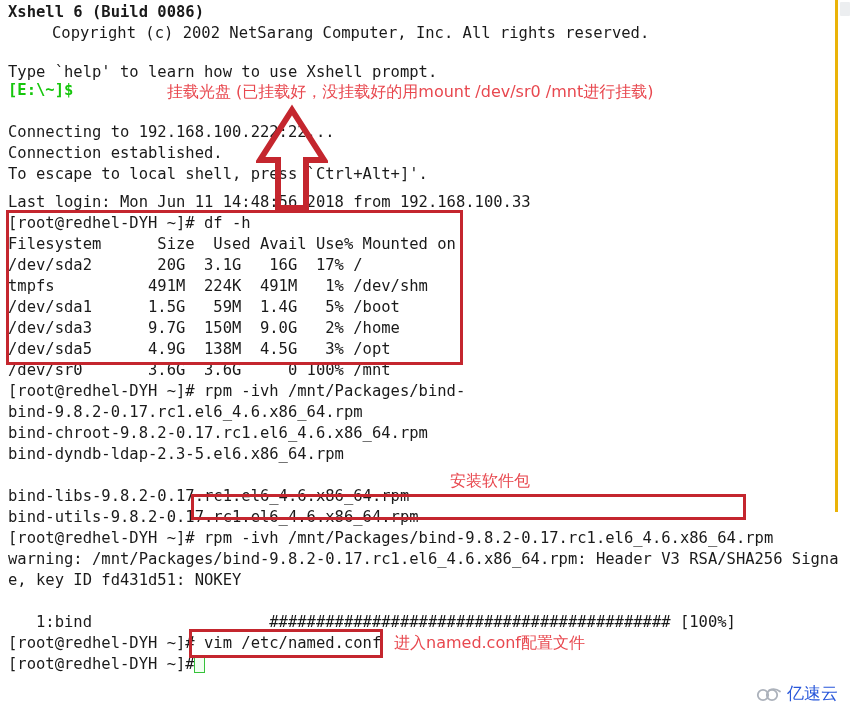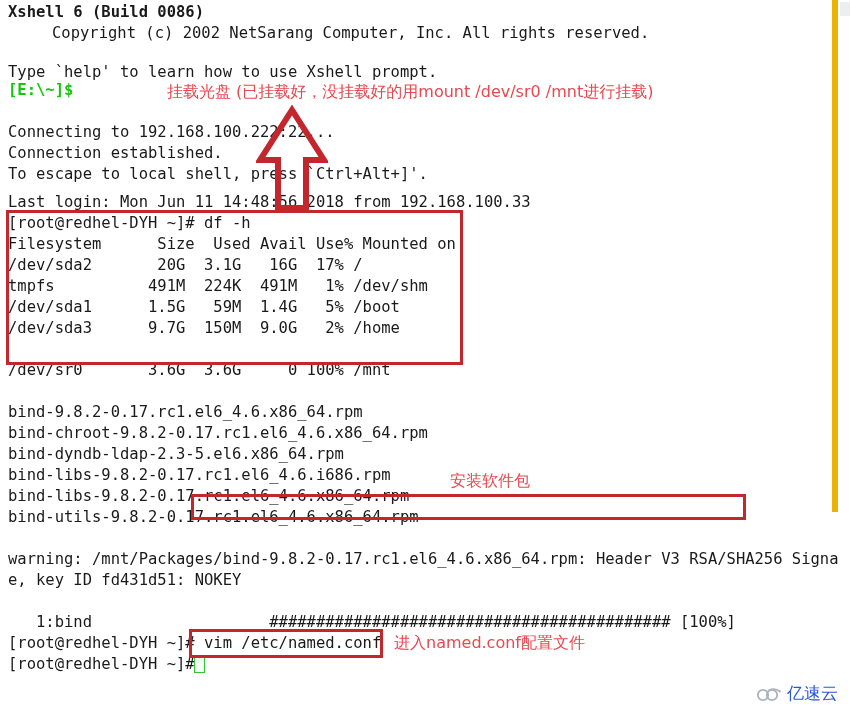--- a/index.html
+++ b/index.html
@@ -17,21 +17,21 @@
   }
 
   
   #terminal {
     position: absolute;
     left: 0;
     top: 0;
     width: 838px;
     height: 512px;
     background: #ffffff;
-    border-right: 6px solid #eab308;
+    border-right: 3px solid #eab308;
     box-sizing: border-box;
   }
 
   .term-line {
     position: absolute;
     left: 8px;
     white-space: pre;
     font-family: "DejaVu Sans Mono", "Liberation Mono", monospace;
     font-size: 15.5px;
     line-height: 21px;
@@ -123,29 +123,31 @@
   <div class="term-line" style="top:164px;">To escape to local shell, press `Ctrl+Alt+]'.</div>
   <div class="term-line blank" style="top:185px;"></div>
   <div class="term-line" style="top:192px;">Last login: Mon Jun 11 14:48:56 2018 from 192.168.100.33</div>
 
   <div class="term-line" style="top:213px;">[root@redhel-DYH ~]# df -h</div>
   <div class="term-line" style="top:234px;">Filesystem      Size  Used Avail Use% Mounted on</div>
   <div class="term-line" style="top:255px;">/dev/sda2       20G  3.1G   16G  17% /</div>
   <div class="term-line" style="top:276px;">tmpfs          491M  224K  491M   1% /dev/shm</div>
   <div class="term-line" style="top:297px;">/dev/sda1      1.5G   59M  1.4G   5% /boot</div>
   <div class="term-line" style="top:318px;">/dev/sda3      9.7G  150M  9.0G   2% /home</div>
+  <div class="term-line" style="top:339px;">/dev/sda5      4.9G  138M  4.5G   3% /opt</div>
   <div class="term-line" style="top:360px;">/dev/sr0       3.6G  3.6G     0 100% /mnt</div>
 
+  <div class="term-line" style="top:381px;">[root@redhel-DYH ~]# rpm -ivh /mnt/Packages/bind-</div>
   <div class="term-line" style="top:402px;">bind-9.8.2-0.17.rc1.el6_4.6.x86_64.rpm</div>
   <div class="term-line" style="top:423px;">bind-chroot-9.8.2-0.17.rc1.el6_4.6.x86_64.rpm</div>
   <div class="term-line" style="top:444px;">bind-dyndb-ldap-2.3-5.el6.x86_64.rpm</div>
-  <div class="term-line" style="top:465px;">bind-libs-9.8.2-0.17.rc1.el6_4.6.i686.rpm</div>
   <div class="term-line" style="top:486px;">bind-libs-9.8.2-0.17.rc1.el6_4.6.x86_64.rpm</div>
   <div class="term-line" style="top:507px;">bind-utils-9.8.2-0.17.rc1.el6_4.6.x86_64.rpm</div>
 
+  <div class="term-line" style="top:528px;"><span>[root@redhel-DYH ~]# </span><span>rpm -ivh /mnt/Packages/bind-9.8.2-0.17.rc1.el6_4.6.x86_64.rpm</span></div>
 
   <div class="term-line" style="top:549px;">warning: /mnt/Packages/bind-9.8.2-0.17.rc1.el6_4.6.x86_64.rpm: Header V3 RSA/SHA256 Signatur</div>
   <div class="term-line" style="top:570px;">e, key ID fd431d51: NOKEY</div>
   <div class="term-line" style="top:612px;">   1:bind                   ########################################### [100%]</div>
 
   <div class="term-line" style="top:633px;"><span>[root@redhel-DYH ~]# </span><span>vim /etc/named.conf</span></div>
 
   <div class="term-line" style="top:654px;">[root@redhel-DYH ~]# </div>
   <div class="cursor-block" style="left:194px; top:655px; width:11px; height:18px;"></div>
 

